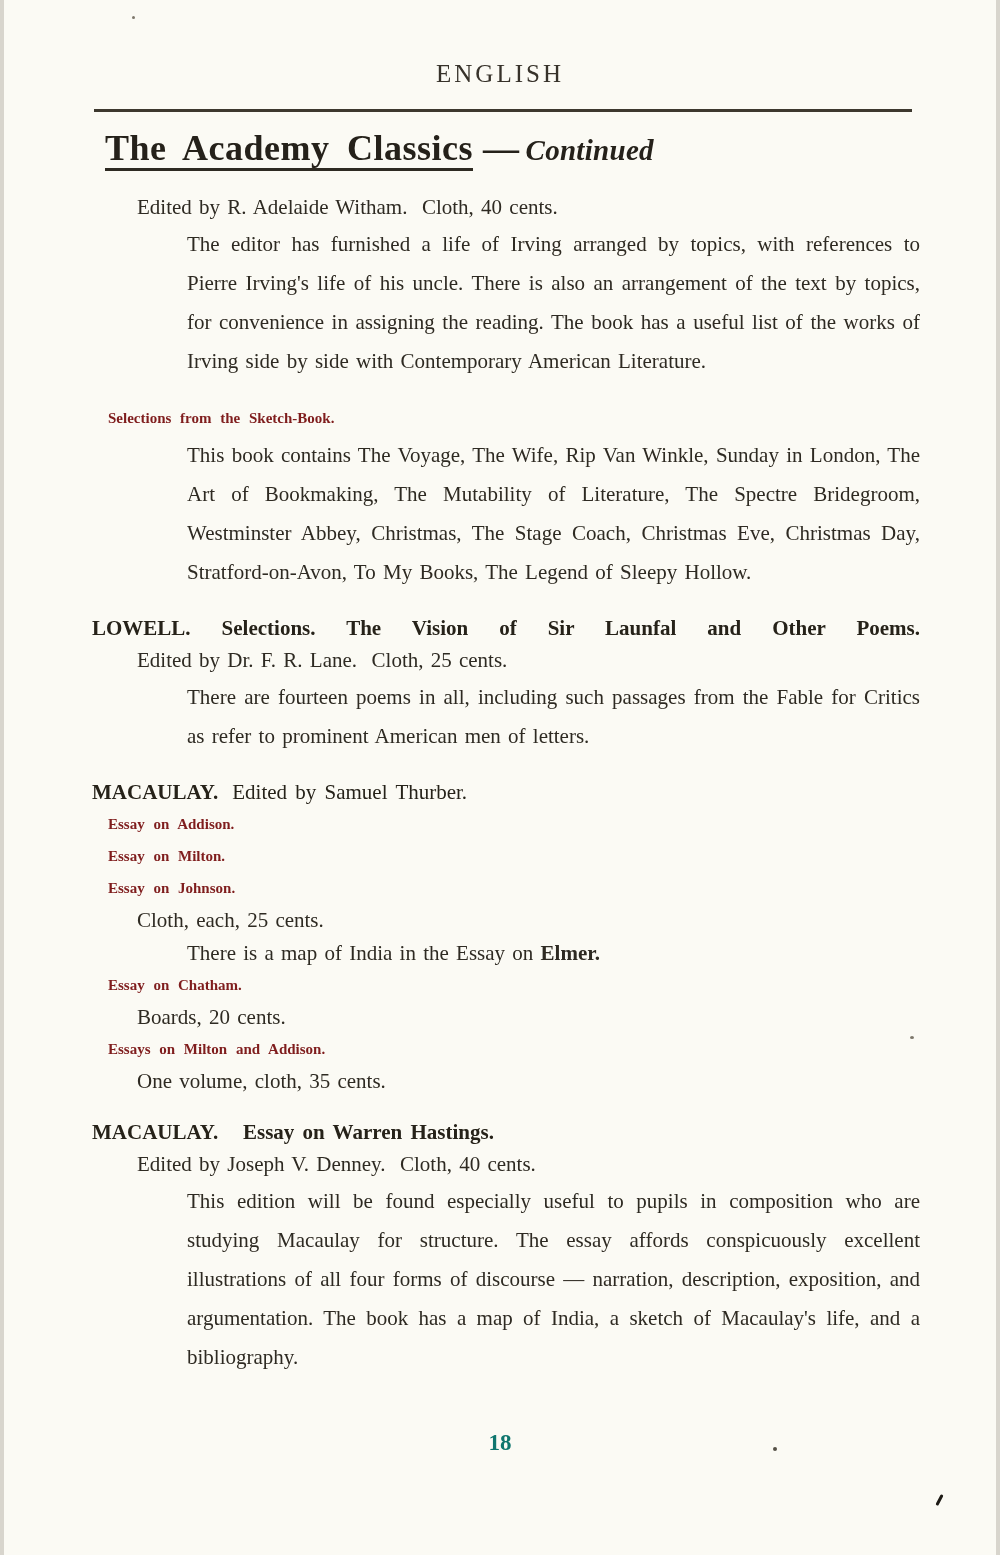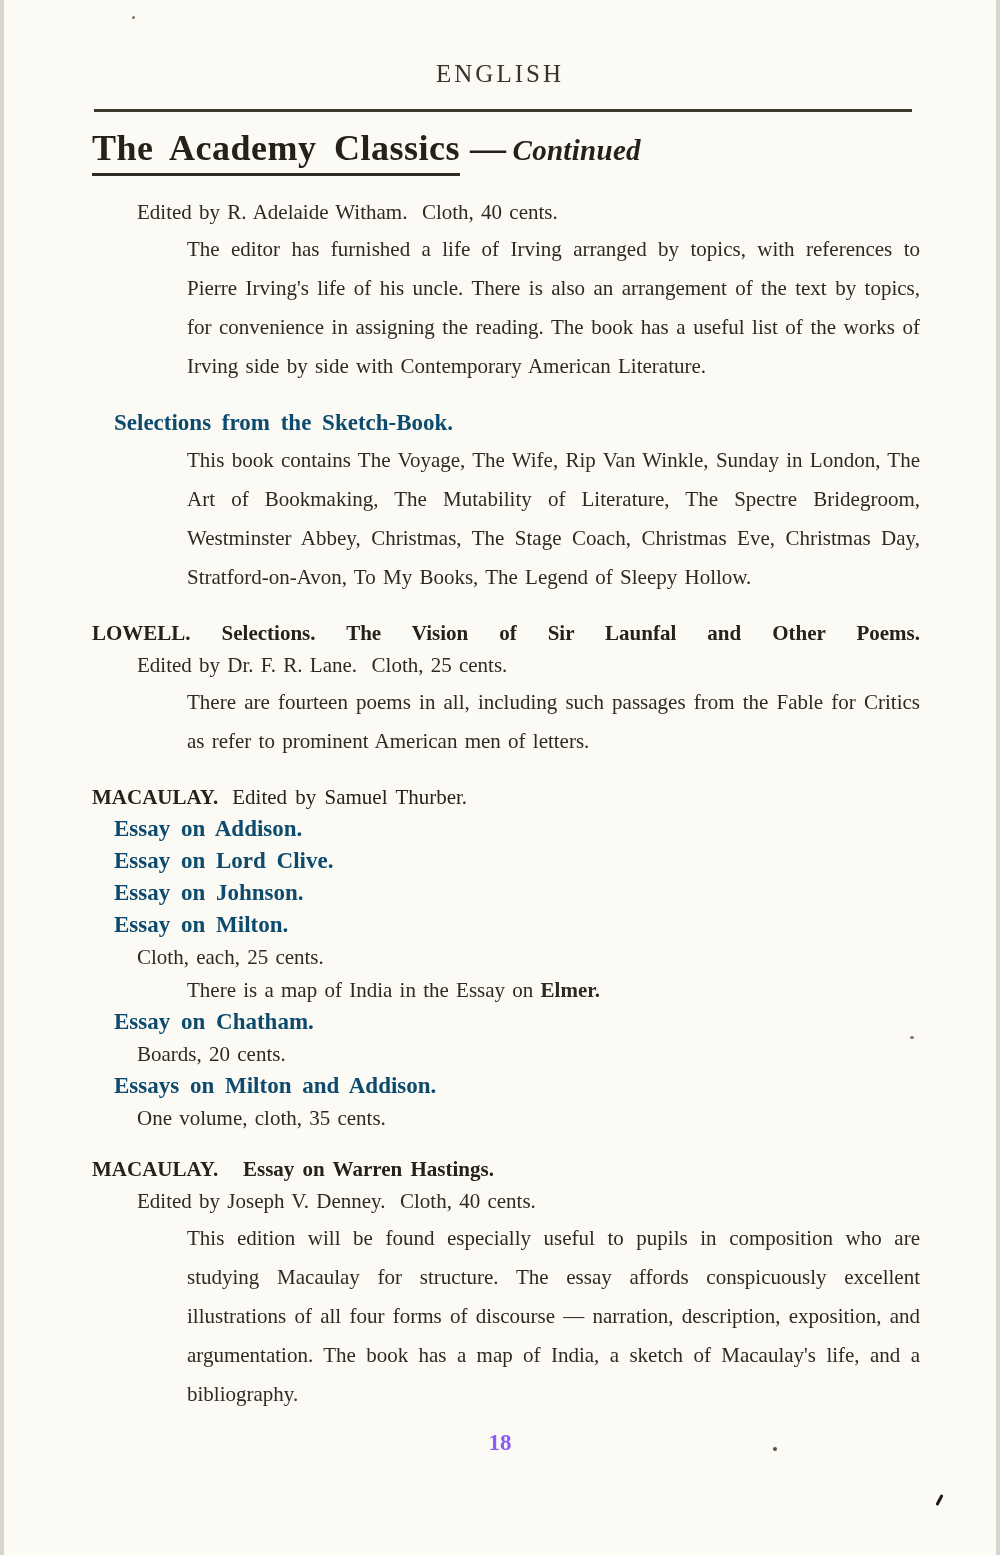--- a/index.html
+++ b/index.html
@@ -38,22 +38,22 @@
     font-size: 36px;
     line-height: 40px;
     font-weight: 700;
     letter-spacing: 0.5px;
     word-spacing: 8px;
     color: #25211a;
     white-space: nowrap;
   }
   .title-main {
     display: inline-block;
-    padding-bottom: 5px;
     border-bottom: 3px solid #2e2a22;
+    margin-left: 13px;
   }
   .title-dash { margin: 0 6px 0 10px; }
   .title-cont {
     font-style: italic;
     font-size: 29px;
     letter-spacing: 0.3px;
     word-spacing: 2px;
   }
   .entry { margin-top: 22px; }
   .h-main {
@@ -66,25 +66,25 @@
     word-spacing: 3px;
   }
   .h-justify {
     white-space: normal;
     text-align: justify;
     text-align-last: justify;
     word-spacing: normal;
   }
   .h-plain { font-weight: 400; margin-left: 14px; white-space: pre-wrap; }
   .h-sub {
-    margin: 2px 0 0 22px;
-    font-size: 23px;
+    margin: 2px 0 0 16px;
+    font-size: 15px;
     line-height: 30px;
     font-weight: 700;
-    color: #0c4a6e;
+    color: #7f1d1d;
     word-spacing: 5px;
     white-space: pre-wrap;
   }
   .credit {
     margin: 3px 0 0 45px;
     font-size: 21px;
     line-height: 29px;
     white-space: pre-wrap;
     word-spacing: 2px;
   }
@@ -101,21 +101,21 @@
     line-height: 30px;
     word-spacing: 2px;
   }
   .bold { font-weight: 700; }
   .page-number {
     position: absolute;
     top: 1430px; left: 0; width: 100%;
     text-align: center;
     font-size: 23px;
     font-weight: 700;
-    color: #8b5cf6;
+    color: #0f766e;
   }
   .speck {
     position: absolute;
     border-radius: 50%;
     background: #7d776b;
   }
   .speck.s1 { top: 16px;  left: 128px; width: 3px; height: 3px; }
   .speck.s2 { top: 1036px; left: 906px; width: 4px; height: 3px; }
   .speck.s3 { top: 1447px; left: 769px; width: 4px; height: 4px; background: #555046; }
   .tick {
@@ -151,23 +151,22 @@
 
     <section class="entry">
       <h2 class="h-main h-justify">LOWELL. Selections. The Vision of Sir Launfal and Other Poems.</h2>
       <p class="credit">Edited by Dr. F. R. Lane.  Cloth, 25 cents.</p>
       <p class="body-text">There are fourteen poems in all, including such passages from the Fable for Critics as refer to prominent American men of letters.</p>
     </section>
 
     <section class="entry">
       <h2 class="h-main"><span>MACAULAY.</span><span class="h-plain">Edited by Samuel Thurber.</span></h2>
       <div class="h-sub">Essay on Addison.</div>
-      <div class="h-sub">Essay on Lord Clive.</div>
+      <div class="h-sub">Essay on Milton.</div>
       <div class="h-sub">Essay on Johnson.</div>
-      <div class="h-sub">Essay on Milton.</div>
       <p class="credit">Cloth, each, 25 cents.</p>
       <p class="note"><span>There is a map of India in the Essay on </span><span class="bold">Elmer.</span></p>
       <div class="h-sub">Essay on Chatham.</div>
       <p class="credit">Boards, 20 cents.</p>
       <div class="h-sub">Essays on Milton and Addison.</div>
       <p class="credit">One volume, cloth, 35 cents.</p>
     </section>
 
     <section class="entry">
       <h2 class="h-main">MACAULAY.   Essay on Warren Hastings.</h2>

